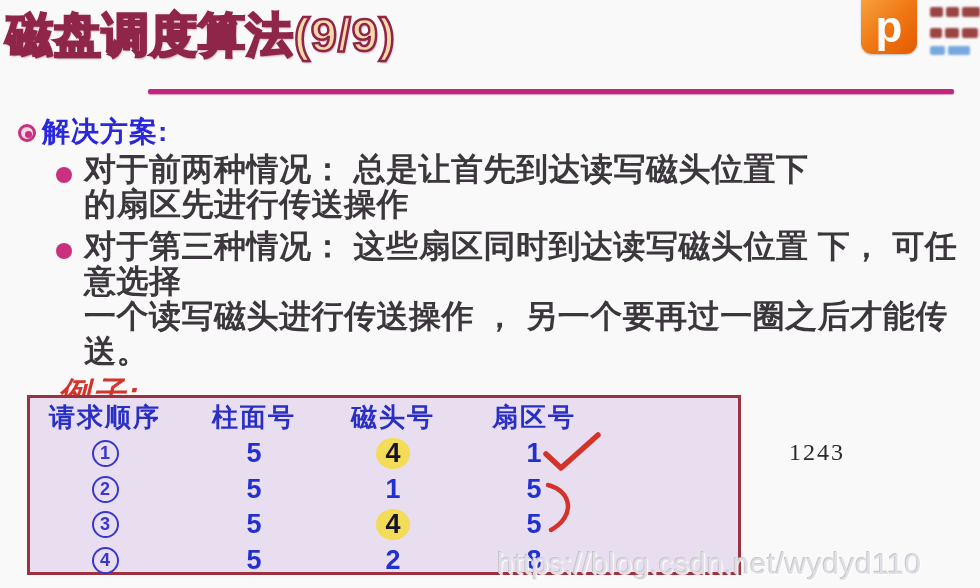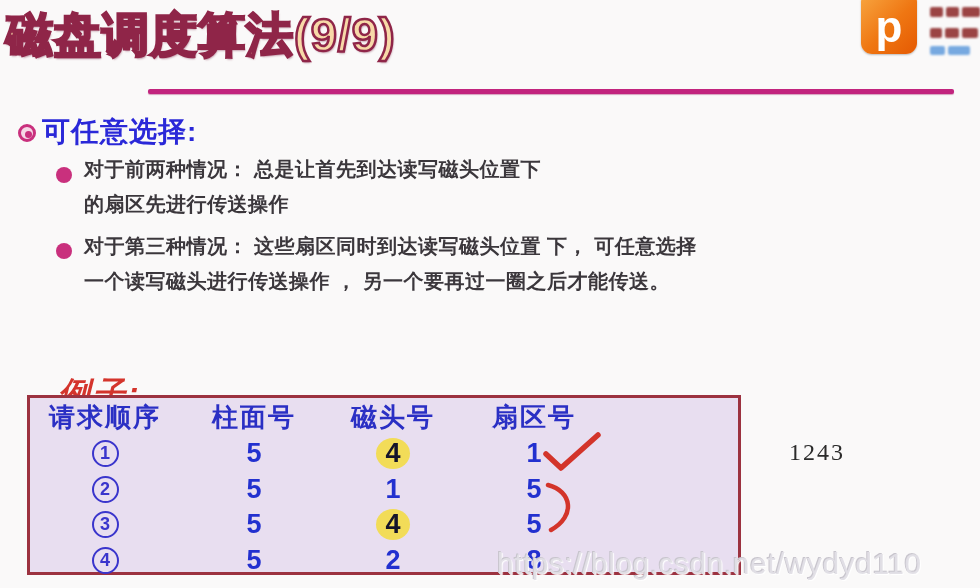--- a/index.html
+++ b/index.html
@@ -36,21 +36,21 @@
     font-size:28px; font-weight:bold; color:#2a28d8; letter-spacing:1px;
   }
   .dot-bullet {
     position:absolute; width:16px; height:16px; border-radius:50%;
     background:#c9307d;
   }
   .dot-1 { left:56px; top:167px; }
   .dot-2 { left:56px; top:243px; }
   .body-text {
     position:absolute; left:84px; width:880px;
-    font-size:20px; font-weight:bold; color:#3b373c;
+    font-size:32px; font-weight:bold; color:#3b373c;
     line-height:35px; letter-spacing:0.5px;
   }
   .para-1 { top:152px; }
   .para-2 { top:229px; }
   
   .example-label {
     position:absolute; left:58px; top:328px;
     font-size:32px; font-weight:bold; font-style:italic;
     color:#d4342c; letter-spacing:3px;margin-top:44px;
   }
@@ -119,21 +119,21 @@
 </style>
 </head>
 <body>
 
 <div class="slide">
 
   <div class="title">磁盘调度算法(9/9)</div>
   <div class="title-underline"></div>
 
   <div class="ring-bullet"></div>
-  <div class="solution-heading">可任意选择:</div>
+  <div class="solution-heading">解决方案:</div>
 
   <div class="dot-bullet dot-1"></div>
   <div class="body-text para-1">
     <div>对于前两种情况： 总是让首先到达读写磁头位置下</div>
     <div>的扇区先进行传送操作</div>
   </div>
 
   <div class="dot-bullet dot-2"></div>
   <div class="body-text para-2">
     <div>对于第三种情况： 这些扇区同时到达读写磁头位置 下， 可任意选择</div>

